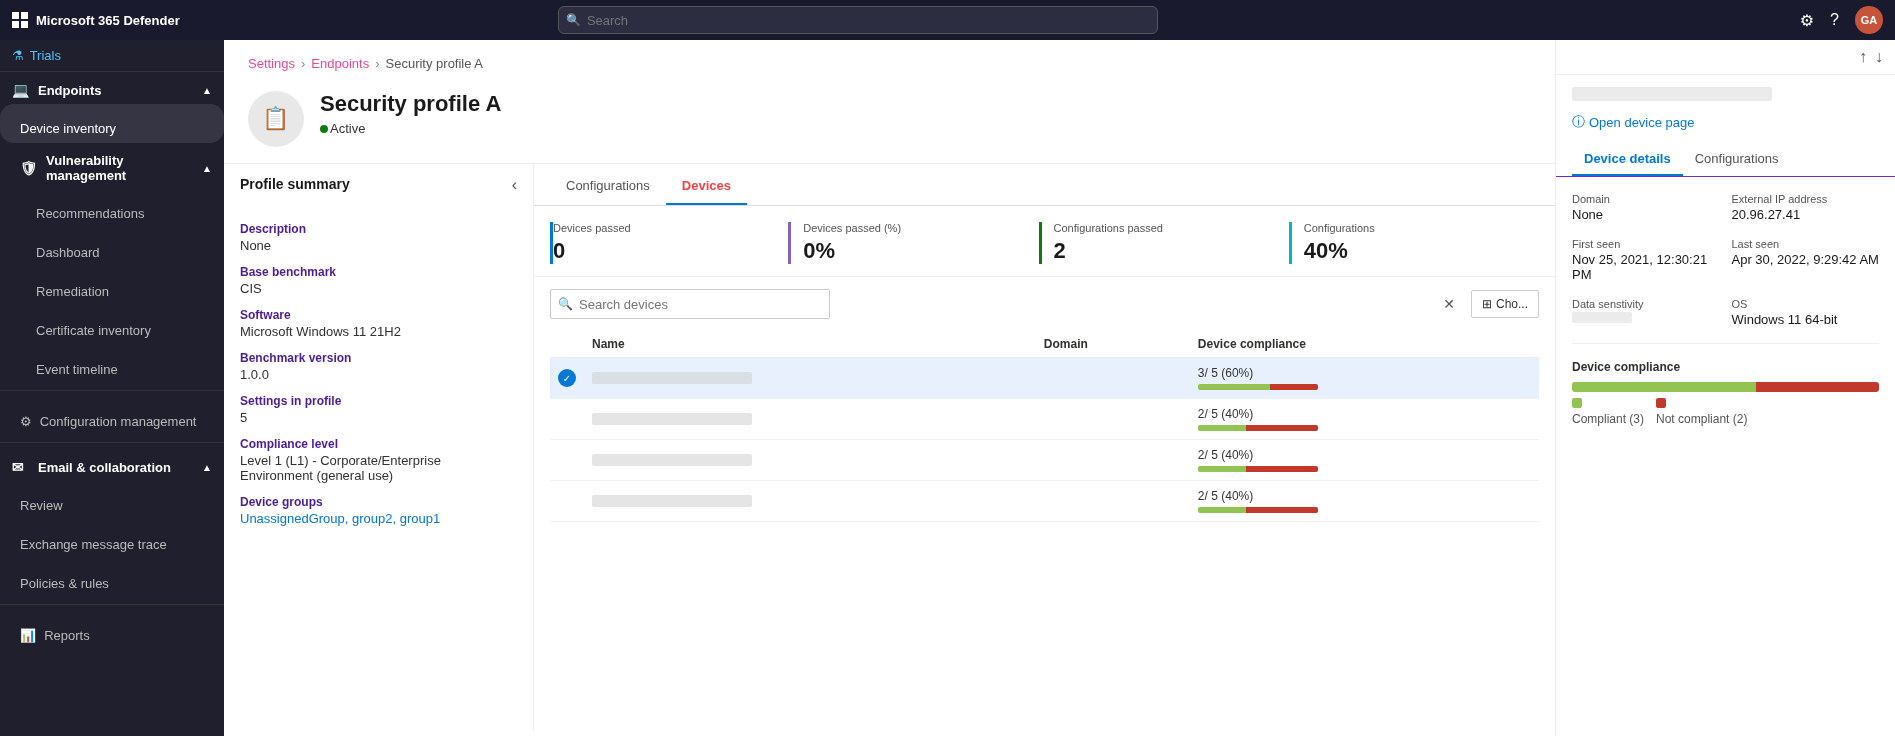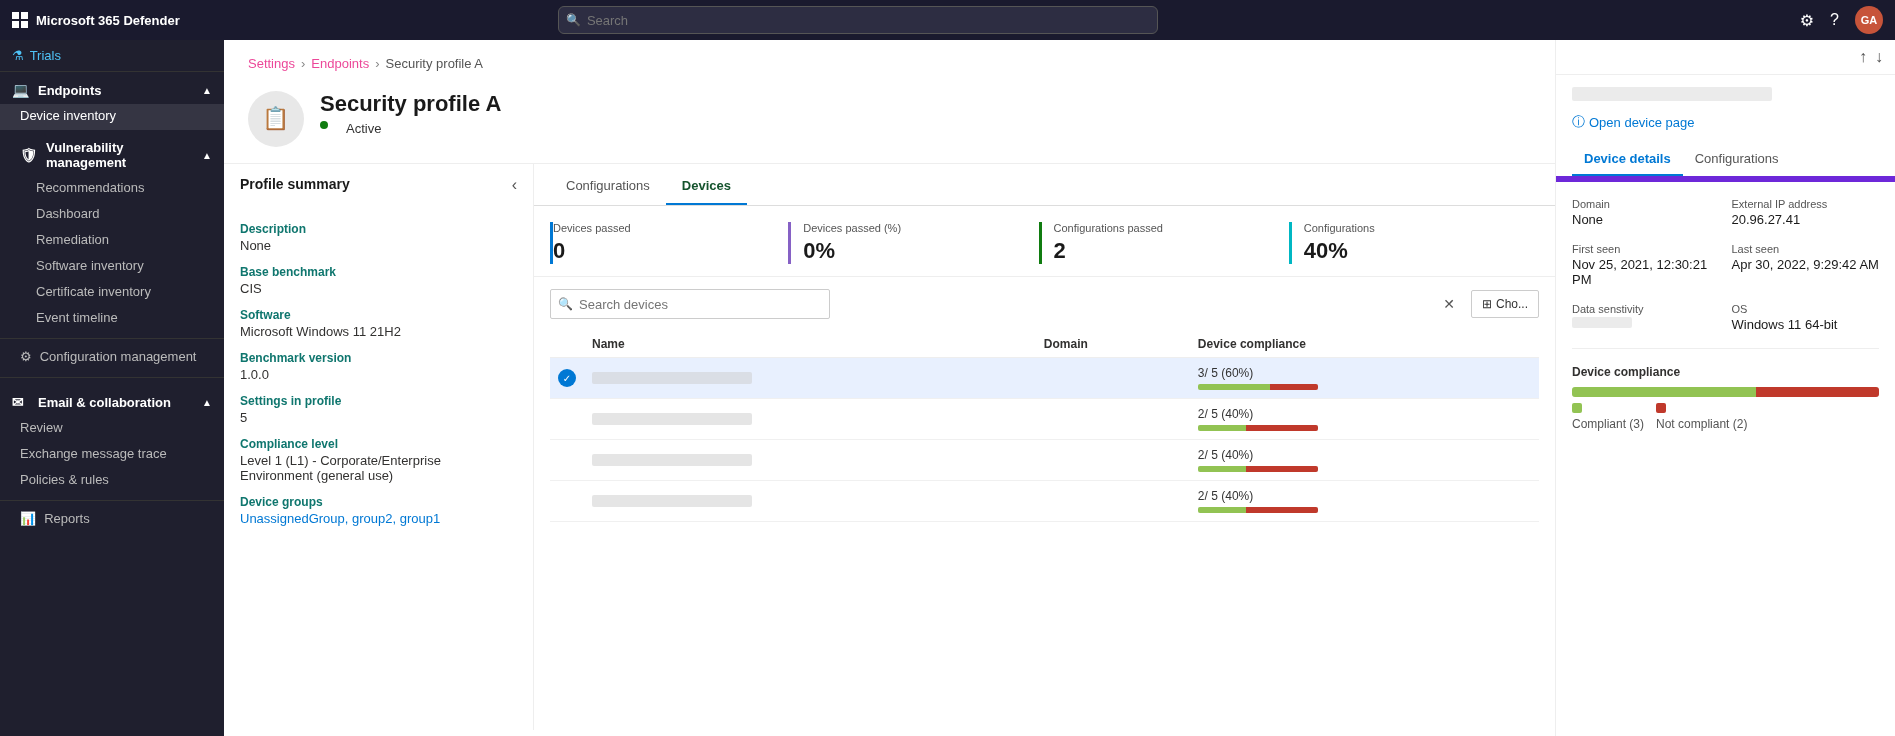--- a/index.html
+++ b/index.html
@@ -24,59 +24,59 @@
 
     
     .layout { display: flex; width: 100%; margin-top: 40px; height: calc(736px - 40px); }
 
     
     .sidebar { width: 224px; background: #1f1f2e; color: #ccc; overflow-y: auto; flex-shrink: 0; height: 100%; }
     .sidebar-trials { padding: 8px 12px; color: #4fc3f7; font-size: 13px; cursor: pointer; display: flex; align-items: center; gap: 6px; border-bottom: 1px solid #333; }
     .sidebar-section { }
     .sidebar-group-header { display: flex; align-items: center; justify-content: space-between; padding: 10px 12px 6px; color: white; font-size: 13px; font-weight: 600; cursor: pointer; }
     .sidebar-group-header .chevron { font-size: 10px; }
-    .sidebar-item { display: flex; align-items: center; gap: 8px; padding: 4px 16px 7px 20px; color: #bbb; font-size: 13px; cursor: pointer; white-space: nowrap; overflow: hidden; text-overflow: ellipsis; }
+    .sidebar-item { display: flex; align-items: center; gap: 8px; padding: 17px 16px 7px 20px; color: #bbb; font-size: 13px; cursor: pointer; white-space: nowrap; overflow: hidden; text-overflow: ellipsis; border-radius: 14px; }
     .sidebar-item.active { color: white; background: rgba(255,255,255,0.1); }
     .sidebar-divider { height: 1px; background: #333; margin: 6px 0; }
     .sidebar-group-icon { font-size: 14px; min-width: 18px; }
 
     
     .main-content { flex: 1; background: white; overflow-y: auto; position: relative; }
 
     
     .breadcrumb { padding: 16px 24px 8px; color: #555; font-size: 13px; display: flex; align-items: center; gap: 6px; }
     .breadcrumb a { color: #ec4899; text-decoration: none; cursor: pointer; }
     .breadcrumb .sep { color: #888; }
 
     
     .profile-header { padding: 12px 24px 16px; display: flex; align-items: flex-start; gap: 16px; border-bottom: 1px solid #eee; }
     .profile-icon { width: 56px; height: 56px; border-radius: 50%; background: #e8e8e8; display: flex; align-items: center; justify-content: center; font-size: 22px; color: #555; flex-shrink: 0; }
     .profile-title h1 { font-size: 22px; font-weight: 600; color: #1a1a1a; }
-    .profile-status { display: flex; align-items: flex-start; gap: 18px; margin-top: 4px; font-size: 13px; color: #333; }
+    .profile-status { display: flex; align-items: center; gap: 2px; margin-top: 4px; font-size: 13px; color: #333; }
     .status-dot { width: 8px; height: 8px; border-radius: 50%; background: #107c10; }
 
     
     .two-panel { display: flex; height: calc(100% - 130px); }
 
     
     .left-panel { width: 310px; border-right: 1px solid #eee; overflow-y: auto; flex-shrink: 0; position: relative; }
     .panel-header { padding: 12px 16px; font-size: 14px; font-weight: 600; color: #1a1a1a; display: flex; justify-content: space-between; }
     .collapse-btn { background: none; border: none; cursor: pointer; font-size: 16px; color: #555; }
     .profile-detail { padding: 4px 16px 12px; }
-    .detail-label { font-size: 12px; font-weight: 600; color: #0f766e; margin-top: 12px; margin-bottom: 2px; }
+    .detail-label { font-size: 12px; font-weight: 600; color: #4c1d95; margin-top: 12px; margin-bottom: 2px; }
     .detail-value { font-size: 13px; color: #323130; }
     .detail-value.blue { color: #0078d4; cursor: pointer; }
 
     
     .right-panel { flex: 1; overflow-y: auto; }
 
     
     .tabs { display: flex; border-bottom: 1px solid #ddd; padding: 0 16px; margin-top: 4px; }
     .tab { padding: 10px 16px; font-size: 13px; color: #555; cursor: pointer; border-bottom: 2px solid transparent; }
-    .tab.active { color: #14532d; border-bottom: 2px solid #0078d4; font-weight: 600; }
+    .tab.active { color: #ef4444; border-bottom: 2px solid #0078d4; font-weight: 600; }
 
     
     .stats-row { display: flex; padding: 16px 16px 12px; gap: 0; border-bottom: 1px solid #eee; }
     .stat-item { flex: 1; padding: 0 12px; border-left: 3px solid; }
     .stat-item:first-child { padding-left: 0; }
     .stat-item.blue-border { border-left-color: #0078d4; }
     .stat-item.purple-border { border-left-color: #8661c5; }
     .stat-item.green-border { border-left-color: #107c10; }
     .stat-item.teal-border { border-left-color: #00b7c3; }
     .stat-label { font-size: 11px; color: #555; margin-bottom: 4px; }
@@ -103,21 +103,21 @@
     .check-circle { width: 18px; height: 18px; border-radius: 50%; background: #0078d4; display: flex; align-items: center; justify-content: center; color: white; font-size: 10px; }
     .device-name-blur { width: 160px; height: 12px; background: #ccc; border-radius: 2px; opacity: 0.5; }
 
     
     .right-side-panel { width: 340px; background: white; border-left: 1px solid #eee; overflow-y: auto; flex-shrink: 0; }
     .rsp-nav { display: flex; justify-content: flex-end; padding: 8px 12px; gap: 8px; border-bottom: 1px solid #eee; }
     .rsp-nav button { background: none; border: none; cursor: pointer; color: #555; font-size: 16px; }
     .rsp-title { padding: 12px 16px 4px; }
     .rsp-name-blur { width: 200px; height: 14px; background: #ccc; border-radius: 2px; opacity: 0.4; margin-bottom: 8px; }
     .open-device-link { color: #0078d4; font-size: 13px; cursor: pointer; display: flex; align-items: center; gap: 4px; padding: 0 16px 12px; }
-    .rsp-tabs { display: flex; border-bottom: 6px solid #6d28d9; padding: 0 16px; align-items: flex-end; }
+    .rsp-tabs { display: flex; border-bottom: 1px solid #6d28d9; padding: 0 16px; align-items: flex-end; }
     .rsp-tab { padding: 8px 12px; font-size: 13px; color: #555; cursor: pointer; border-bottom: 2px solid transparent; }
     .rsp-tab.active { color: #0078d4; border-bottom: 2px solid #0078d4; font-weight: 600; }
     .rsp-body { padding: 16px; }
     .rsp-grid { display: grid; grid-template-columns: 1fr 1fr; gap: 16px 12px; }
     .rsp-field label { font-size: 11px; color: #555; display: block; margin-bottom: 2px; }
     .rsp-field .val { font-size: 13px; color: #1a1a1a; }
     .rsp-field .val.blur { display: block; width: 60px; height: 11px; background: #ccc; border-radius: 2px; opacity: 0.4; }
     .rsp-divider { height: 1px; background: #eee; margin: 16px 0; }
     .compliance-section label { font-size: 12px; font-weight: 600; color: #323130; display: block; margin-bottom: 8px; }
     .big-compliance-bar { height: 10px; background: #eee; border-radius: 3px; overflow: hidden; display: flex; }
@@ -182,23 +182,20 @@
       <div class="sidebar-item" style="padding-left:36px;">
         <span>Recommendations</span>
       </div>
       <div class="sidebar-item" style="padding-left:36px;">
         <span>Dashboard</span>
       </div>
       <div class="sidebar-item" style="padding-left:36px;">
         <span>Remediation</span>
       </div>
       <div class="sidebar-item" style="padding-left:36px;">
-        <span>Software inventory</span>
-      </div>
-      <div class="sidebar-item" style="padding-left:36px;">
         <span>Certificate inventory</span>
       </div>
       <div class="sidebar-item" style="padding-left:36px;">
         <span>Event timeline</span>
       </div>
     </div>
 
     <div class="sidebar-divider"></div>
     <div class="sidebar-item">
       <span>⚙</span>

